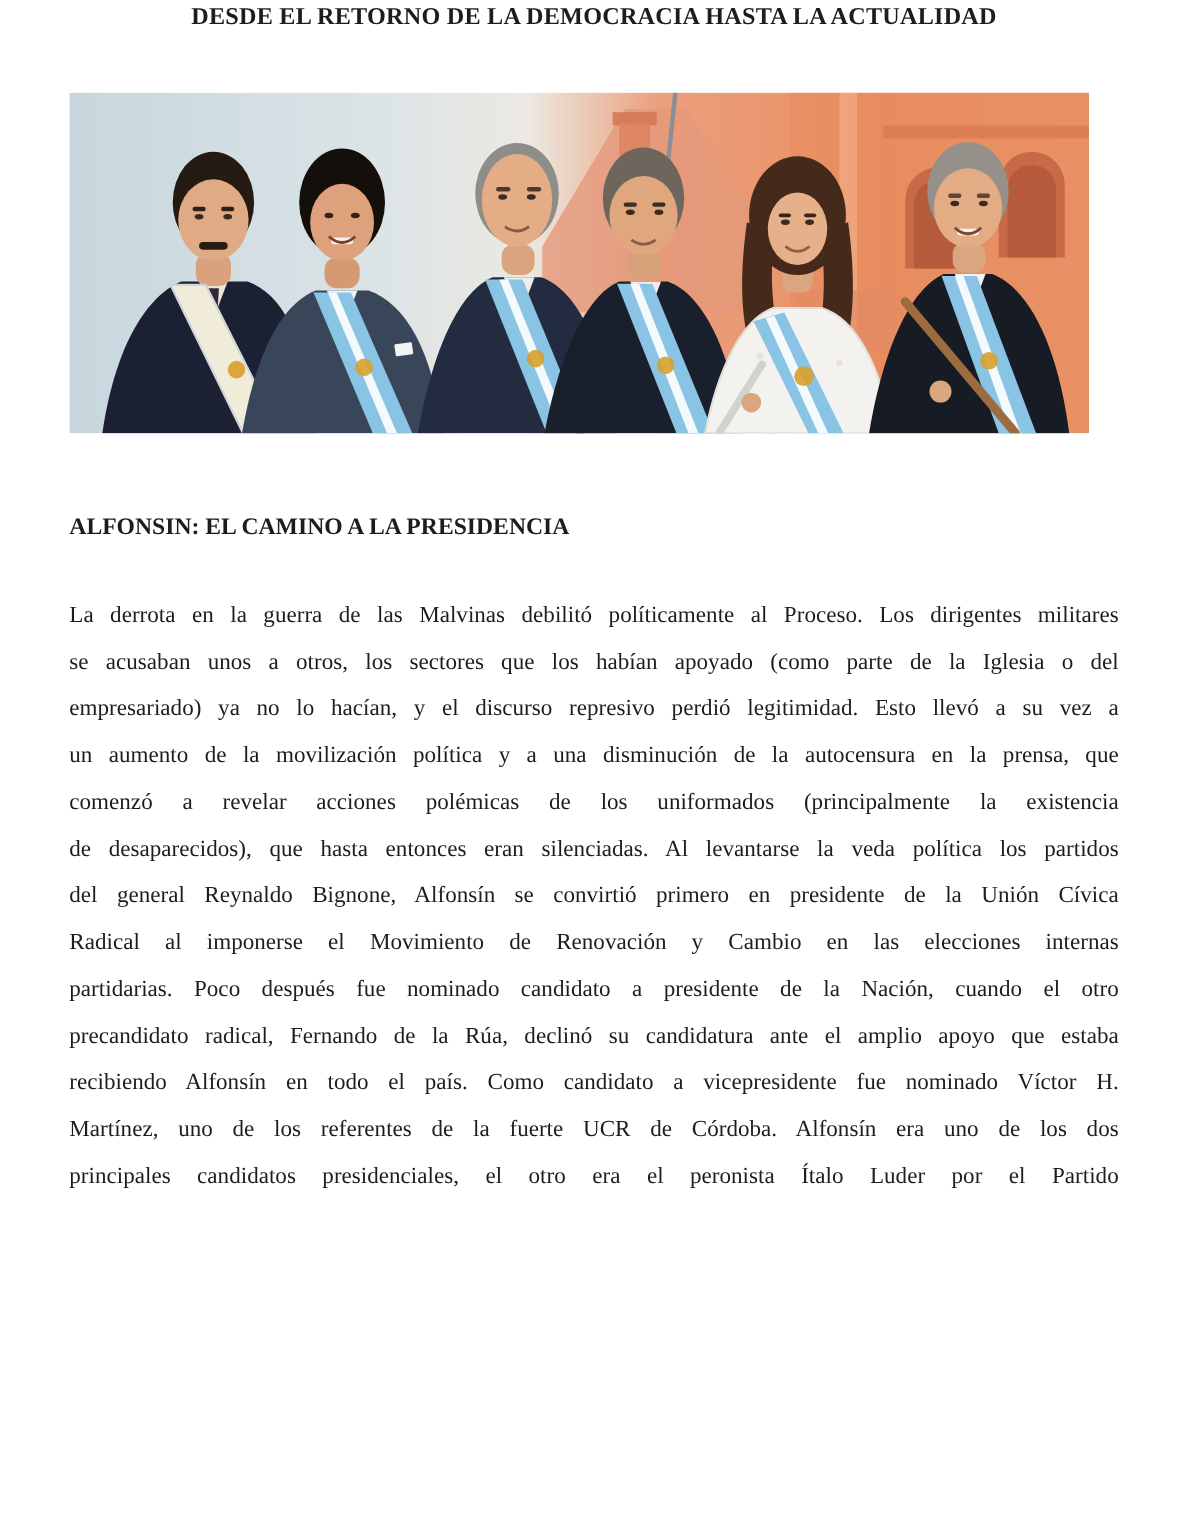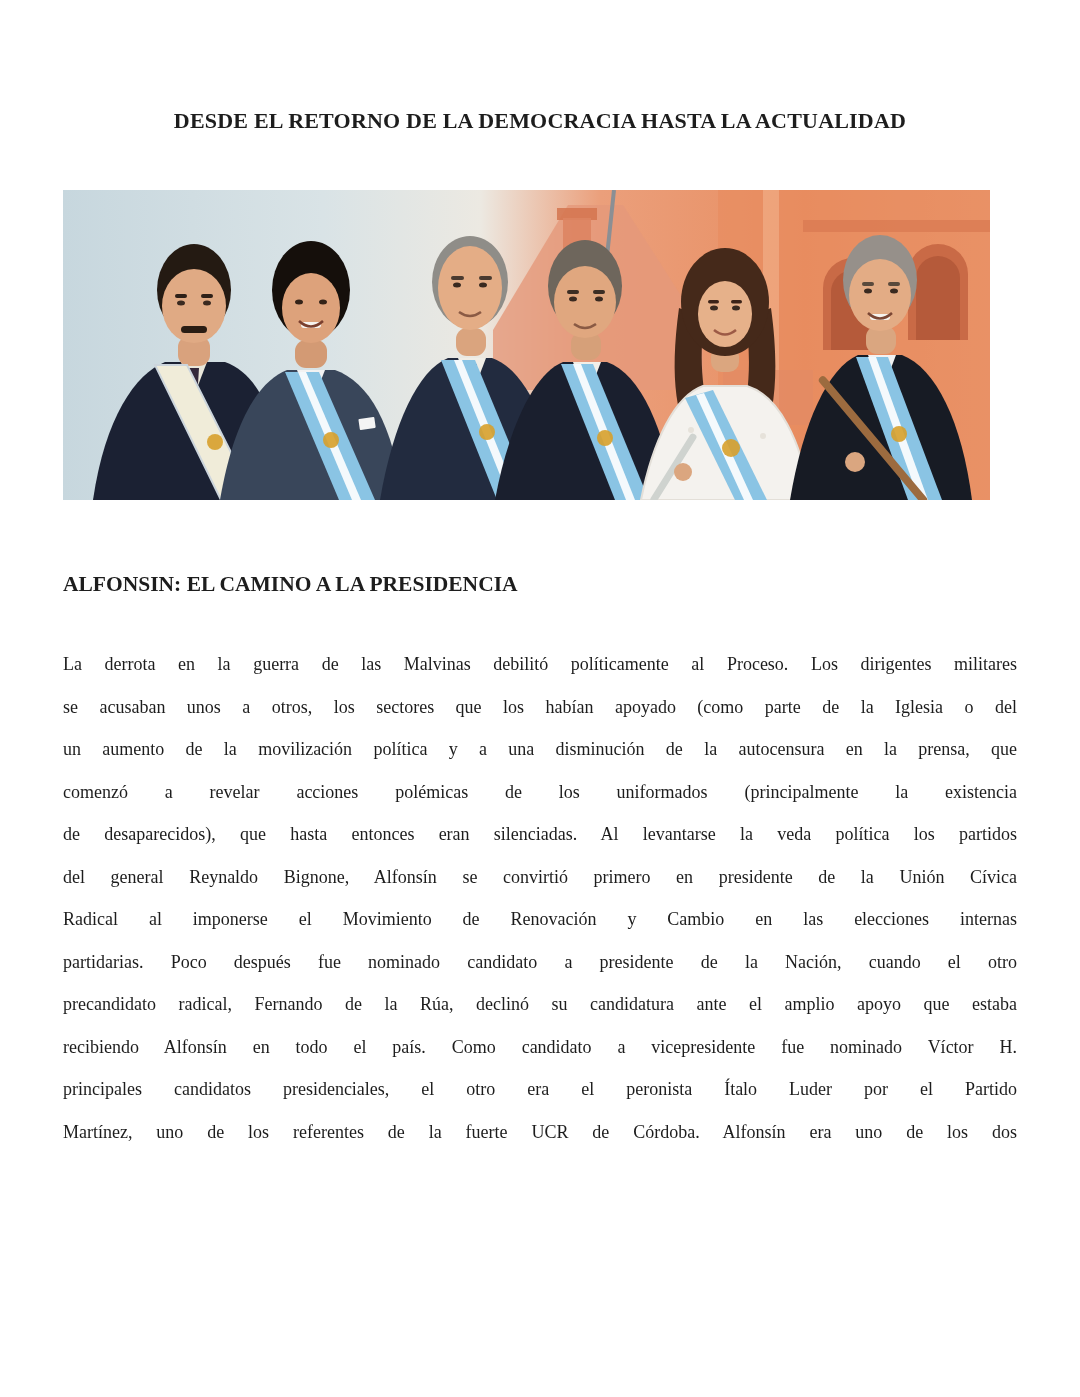--- a/index.html
+++ b/index.html
@@ -11,21 +11,20 @@
     color: #1d1d1d;
     overflow: hidden;
   }
   .page {
     width: 954px;
     margin: 0 auto;
     padding: 0;
   }
   .doc-title {
     margin: 0;
-    padding-top: 106px;
     text-align: center;
     font-size: 22px;
     line-height: 30px;
     font-weight: bold;
     letter-spacing: 0.2px;
   }
   .hero-figure {
     margin: 54px 0 0 0;
     width: 927px;
     height: 310px;
@@ -35,21 +34,21 @@
   .section-heading {
     margin: 0;
     padding-top: 70px;
     text-align: left;
     font-size: 21.5px;
     line-height: 28px;
     font-weight: bold;
   }
   .body-text {
     margin-top: 45px;
-    font-size: 18px;
+    font-size: 21px;
     line-height: 42.5px;
   }
   .line {
     text-align: justify;
     text-align-last: justify;
     white-space: nowrap;
   }
   .line--end {
     text-align-last: left;
   }
@@ -205,28 +204,29 @@
       </g>
     </svg>
   </div>
 
   <h2 class="section-heading">ALFONSIN: EL CAMINO A LA PRESIDENCIA</h2>
 
   <div class="body-text">
     <div class="para">
       <div class="line">La derrota en la guerra de las Malvinas debilitó políticamente al Proceso. Los dirigentes militares</div>
       <div class="line">se acusaban unos a otros, los sectores que los habían apoyado (como parte de la Iglesia o del</div>
+      <div class="line">empresariado) ya no lo hacían, y el discurso represivo perdió legitimidad. Esto llevó a su vez a</div>
       <div class="line">un aumento de la movilización política y a una disminución de la autocensura en la prensa, que</div>
       <div class="line">comenzó a revelar acciones polémicas de los uniformados (principalmente la existencia</div>
       <div class="line">de desaparecidos), que hasta entonces eran silenciadas. Al levantarse la veda política los partidos</div>
     </div>
     <div class="para">
       <div class="line">del general Reynaldo Bignone, Alfonsín se convirtió primero en presidente de la Unión Cívica</div>
       <div class="line">Radical al imponerse el Movimiento de Renovación y Cambio en las elecciones internas</div>
       <div class="line">partidarias. Poco después fue nominado candidato a presidente de la Nación, cuando el otro</div>
       <div class="line">precandidato radical, Fernando de la Rúa, declinó su candidatura ante el amplio apoyo que estaba</div>
       <div class="line">recibiendo Alfonsín en todo el país. Como candidato a vicepresidente fue nominado Víctor H.</div>
+      <div class="line">Martínez, uno de los referentes de la fuerte UCR de Córdoba. Alfonsín era uno de los dos</div>
       <div class="line">principales candidatos presidenciales, el otro era el peronista Ítalo Luder por el Partido</div>
-      <div class="line">Martínez, uno de los referentes de la fuerte UCR de Córdoba. Alfonsín era uno de los dos</div>
     </div>
   </div>
 
 </div>
 
 </body></html>

